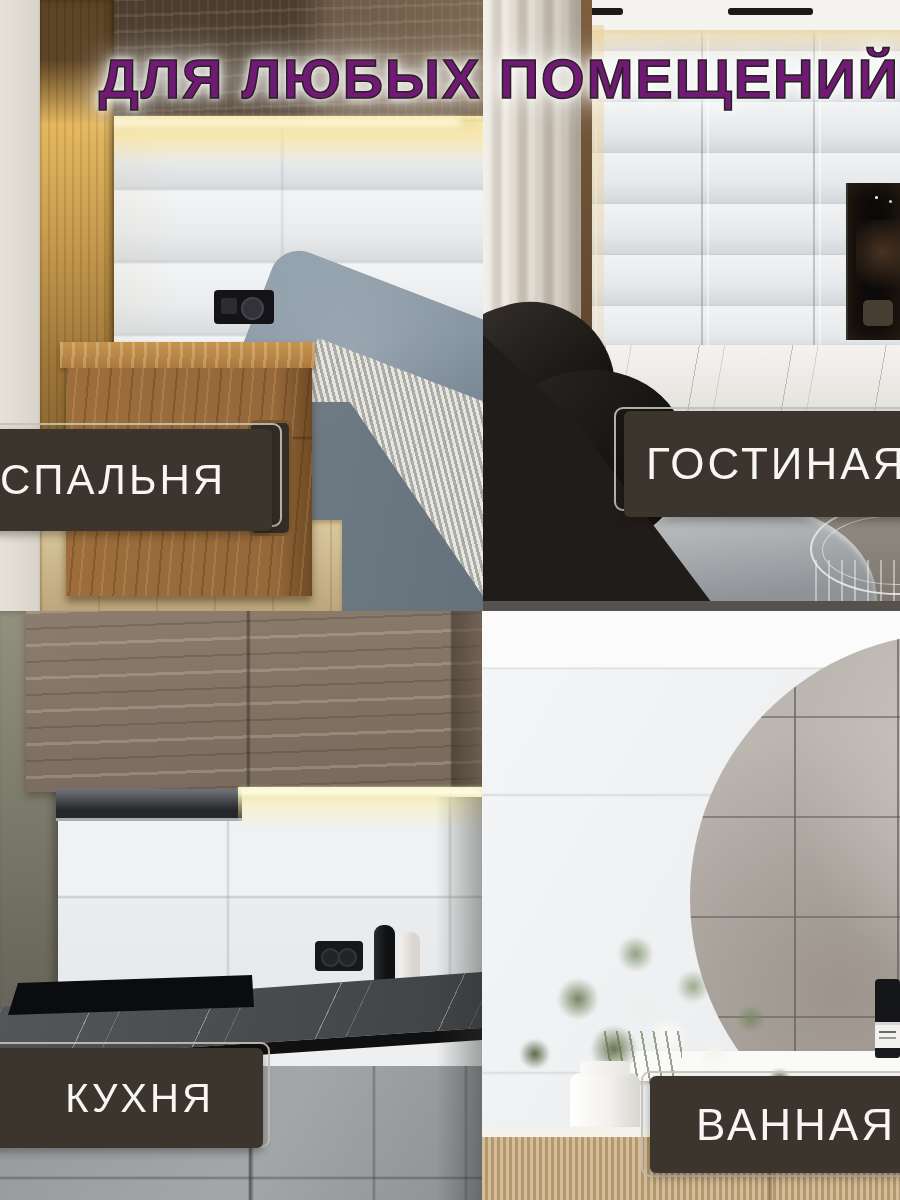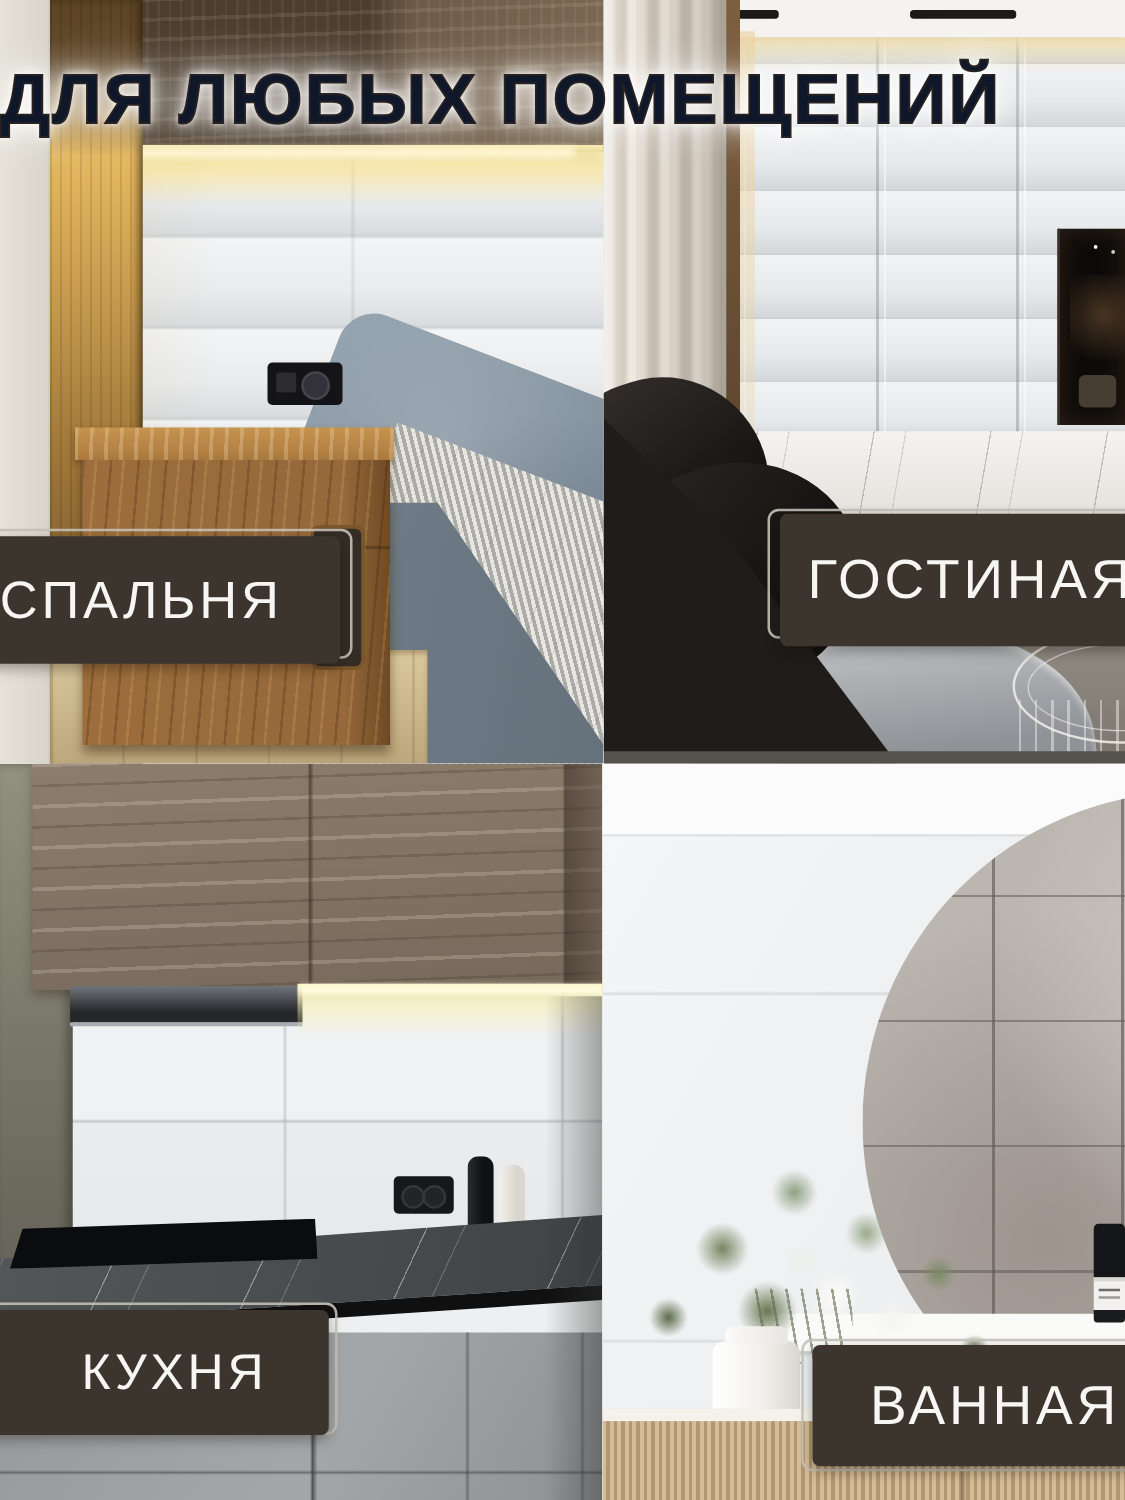--- a/index.html
+++ b/index.html
@@ -200,22 +200,22 @@
     background:linear-gradient(90deg,#ffffff,#f2f1ed 55%,#d8d6d0);}
   .bt-vase::before{content:"";position:absolute;left:10px;top:-12px;width:50px;height:14px;border-radius:6px 6px 0 0;
     background:linear-gradient(90deg,#fbfaf8,#e8e6e1);}
   .bt-vanity-lip{left:0;top:516px;width:418px;height:10px;background:#f5f2eb;box-shadow:0 2px 3px rgba(120,110,90,.5);}
   .bt-vanity{left:0;top:526px;width:418px;height:63px;
     background:
       linear-gradient(90deg, transparent 286px, rgba(80,65,45,.5) 288px, transparent 291px),
       repeating-linear-gradient(90deg,#d5bd99 0 3px,#b3976f 3px 6px);}
 
   
-  .main-title{left:0;top:46px;width:900px;text-align:left;z-index:40;
-    font-size:56px;font-weight:900;letter-spacing:2px;color:#0f172a;
+  .main-title{left:0;top:46px;width:900px;text-align:right;z-index:40;
+    font-size:56px;font-weight:900;letter-spacing:2px;color:#701a75;
     -webkit-text-stroke:1.5px #272221;
     text-shadow:0 0 6px #ffffff,0 0 14px rgba(255,255,255,.95),0 0 28px rgba(255,255,255,.85),0 0 46px rgba(255,255,255,.7);}
 
   
   .room-label{z-index:30;background:#3b352e;border-radius:6px;color:#f7f6f3;
     display:flex;align-items:center;justify-content:center;
     font-size:42px;font-weight:400;letter-spacing:3px;
     box-shadow:0 4px 10px rgba(20,15,10,.35);}
   .label-outline{z-index:29;border:2px solid rgba(199,194,184,.9);border-radius:9px;background:transparent;}
   #lbl-bedroom{left:-16px;top:429px;width:288px;height:102px;padding-right:30px;}

